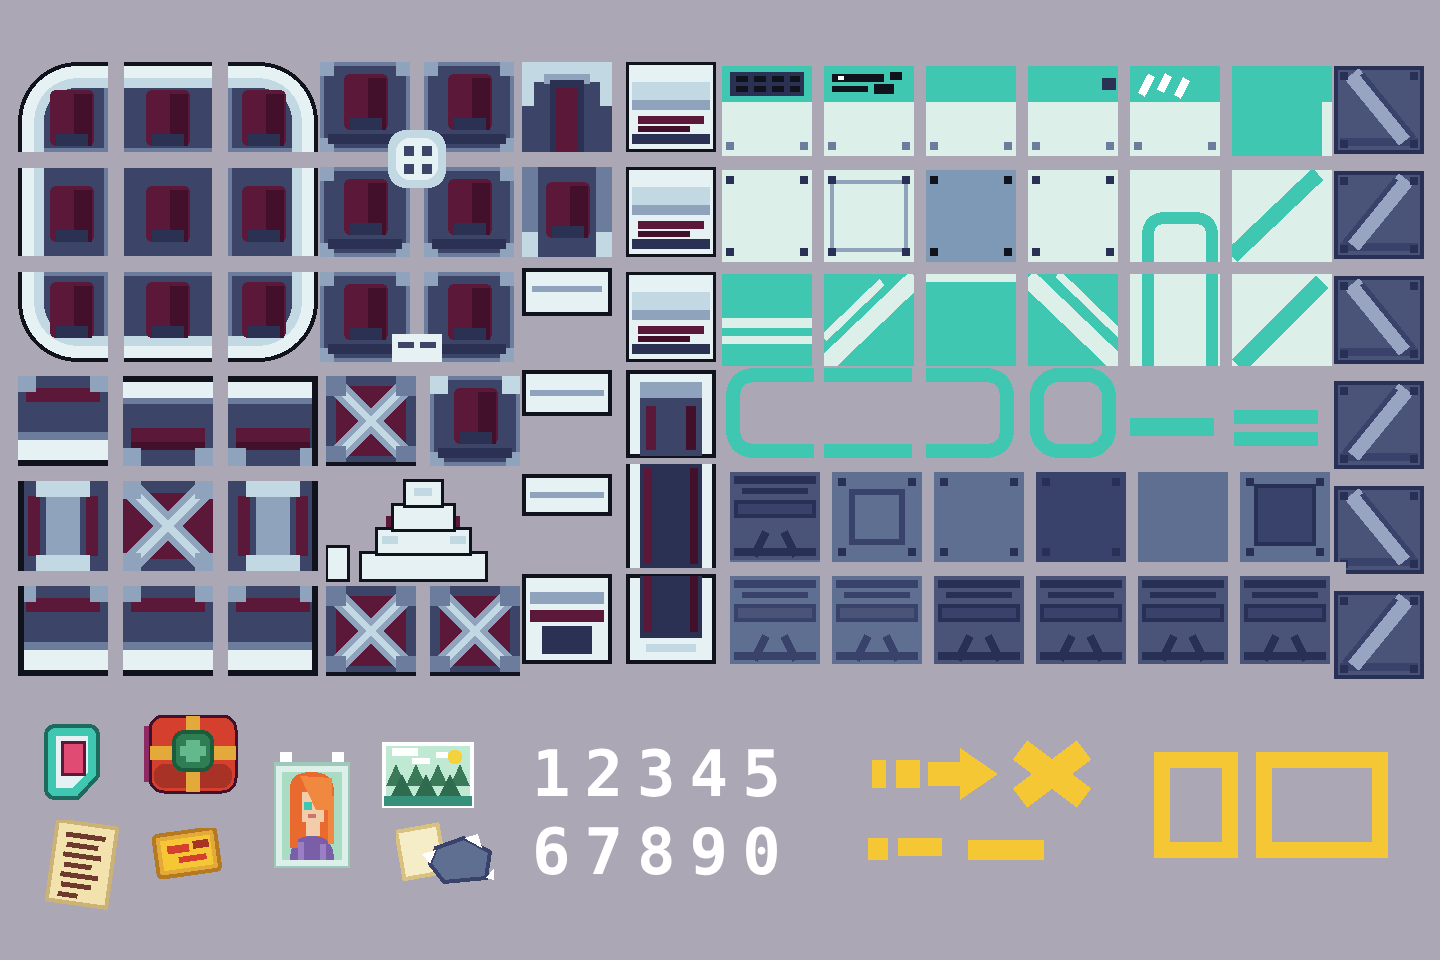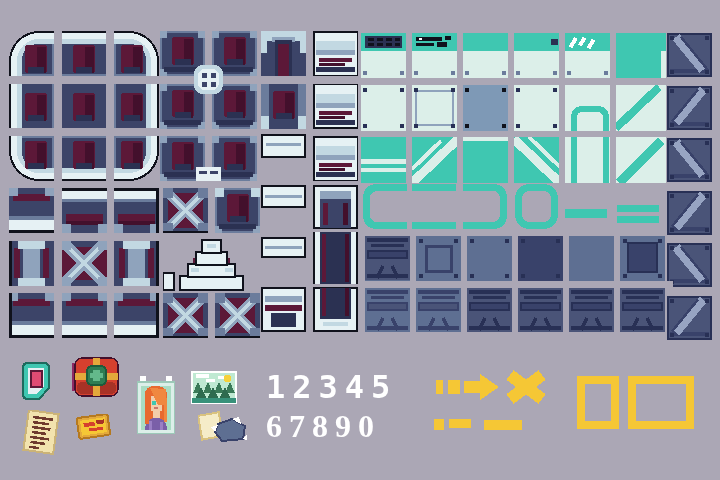--- a/index.html
+++ b/index.html
@@ -11,21 +11,21 @@
     --hair2:#F08840; --purple:#7A5FA8; --purple2:#9A7FC4; --tgreen:#2E6B4F; --tgreen2:#3A7A58;
     --sky:#BFE9D2; --scrib:#6E3A2E;
   }
   html,body{margin:0;padding:0;}
   body{background:#777;font-family:"DejaVu Sans Mono","Liberation Mono",monospace;}
   .stage{position:relative;width:720px;height:480px;background:var(--bg);overflow:hidden;}
   .scene{position:absolute;left:0;top:0;}
   svg *{shape-rendering:crispEdges;}
   .digits{position:absolute;left:246px;color:var(--white);font-weight:700;font-size:32px;
           line-height:1;letter-spacing:7px;white-space:pre;margin-left:20px;}
-  .digits.r1{top:371px;} .digits.r2{top:410px;font-family:Liberation Serif, serif;}
+  .digits.r1{top:371px;} .digits.r2{top:410px;}
 </style>
 </head>
 <body>
 
 <div class="stage">
   <svg class="scene" width="720" height="480" viewBox="0 0 720 480">
     <defs>
 
       <g id="g-door">
         <rect x="0" y="0" width="22" height="28" rx="3" fill="var(--mar)"></rect>

